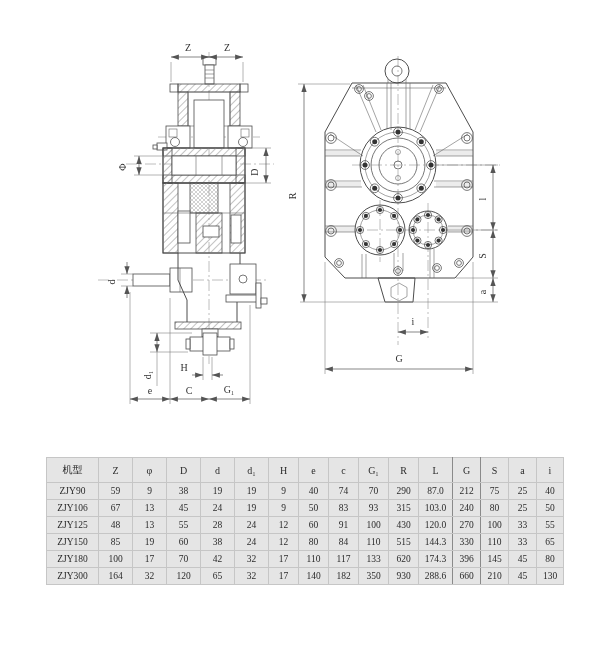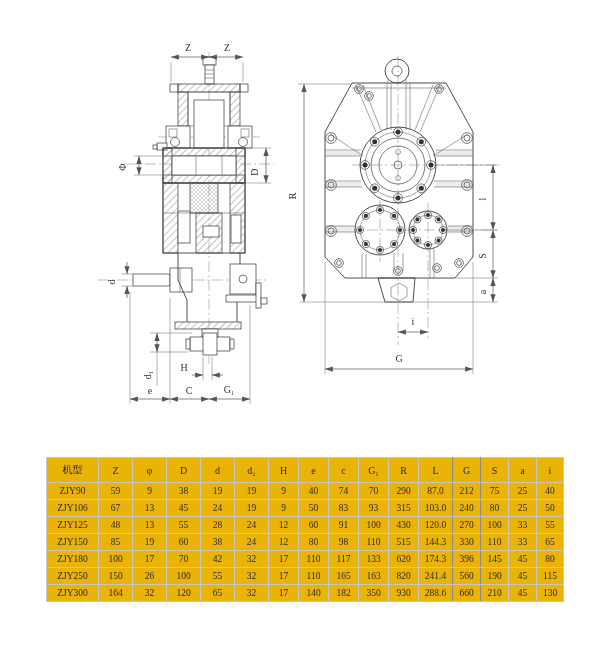--- a/index.html
+++ b/index.html
@@ -14,21 +14,21 @@
   .hf {fill:url(#h1);stroke:#4d4d4d;stroke-width:0.8;}
   .cf {fill:url(#h2);stroke:#4d4d4d;stroke-width:0.8;}
   .wf {fill:#fff;stroke:#4d4d4d;stroke-width:0.8;}
   .lb {fill:#ececec;stroke:none;}
   .cl {fill:none;stroke:#8a8a8a;stroke-width:0.55;stroke-dasharray:11 3 2 3;}
   .xl {fill:none;stroke:#777;stroke-width:0.55;}
   .dl {fill:none;stroke:#555;stroke-width:0.7;}
   .dt {font:10px "Liberation Serif","DejaVu Serif",serif;fill:#333;}
   
   table.spec{position:absolute;left:46px;top:457px;border-collapse:collapse;table-layout:fixed;
-             width:517px;border:1.2px solid #6f6f6f;background:#eab308;}
+             width:517px;border:1.2px solid #6f6f6f;background:#e5e5e5;}
   table.spec th, table.spec td{border:0.5px solid #c6c6c6;text-align:center;vertical-align:middle;
              font-family:"Liberation Serif","DejaVu Serif",serif;color:#2b2b2b;
              font-size:9.5px;padding:0;height:16px;white-space:nowrap;overflow:hidden;}
   table.spec th{height:24px;font-size:10px;font-weight:normal;}
   table.spec .sep-r{border-right:1.2px solid #8a8a8a;}
 </style>
 </head>
 <body>
 
 <div class="page">
@@ -456,21 +456,21 @@
         </tr>
         <tr>
           <td>ZJY150</td>
           <td>85</td>
           <td>19</td>
           <td>60</td>
           <td>38</td>
           <td>24</td>
           <td>12</td>
           <td>80</td>
-          <td>98</td>
+          <td>84</td>
           <td>110</td>
           <td>515</td>
           <td class="sep-r">144.3</td>
           <td class="sep-r">330</td>
           <td>110</td>
           <td>33</td>
           <td>65</td>
         </tr>
         <tr>
           <td>ZJY180</td>
@@ -484,38 +484,20 @@
           <td>117</td>
           <td>133</td>
           <td>620</td>
           <td class="sep-r">174.3</td>
           <td class="sep-r">396</td>
           <td>145</td>
           <td>45</td>
           <td>80</td>
         </tr>
         <tr>
-          <td>ZJY250</td>
-          <td>150</td>
-          <td>26</td>
-          <td>100</td>
-          <td>55</td>
-          <td>32</td>
-          <td>17</td>
-          <td>110</td>
-          <td>165</td>
-          <td>163</td>
-          <td>820</td>
-          <td class="sep-r">241.4</td>
-          <td class="sep-r">560</td>
-          <td>190</td>
-          <td>45</td>
-          <td>115</td>
-        </tr>
-        <tr>
           <td>ZJY300</td>
           <td>164</td>
           <td>32</td>
           <td>120</td>
           <td>65</td>
           <td>32</td>
           <td>17</td>
           <td>140</td>
           <td>182</td>
           <td>350</td>

